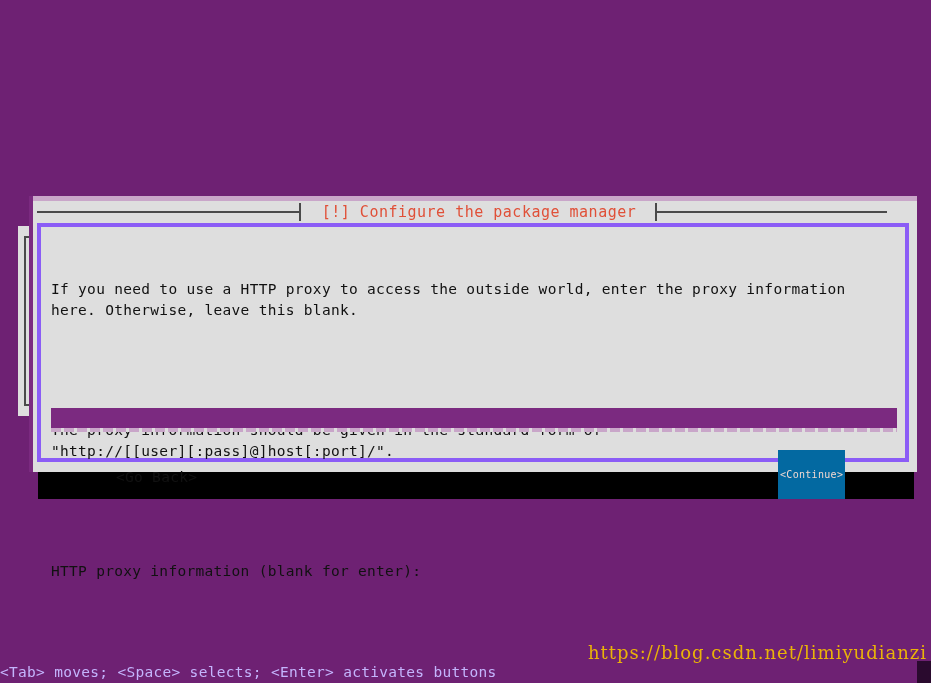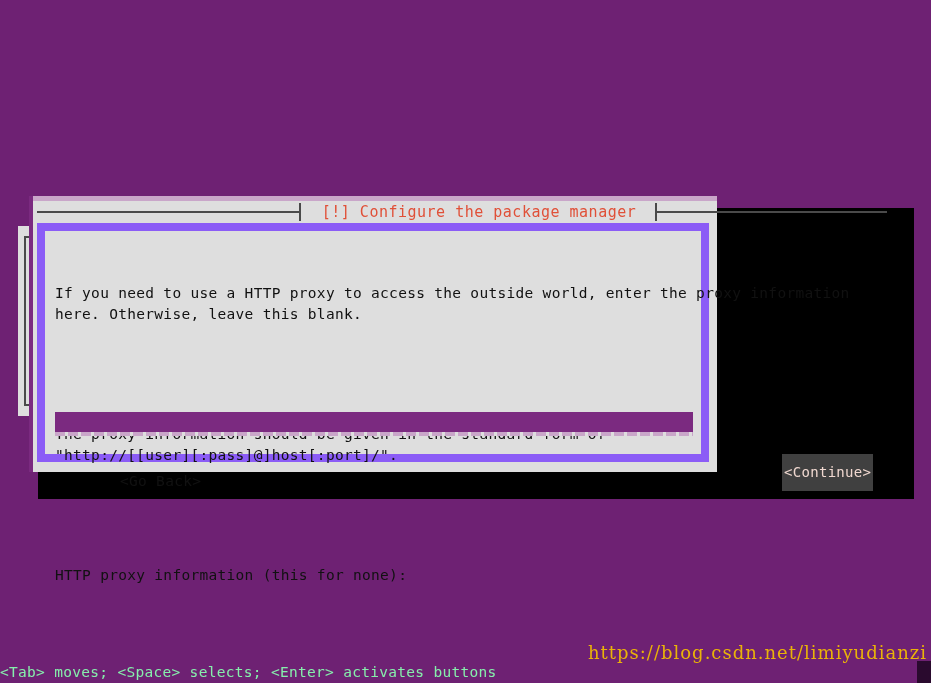--- a/index.html
+++ b/index.html
@@ -51,21 +51,21 @@
     width: 876px;
     height: 291px;
     background: #000000;
   }
 
   
   #dialog {
     position: absolute;
     left: 29px;
     top: 196px;
-    width: 688px;
+    width: 888px;
     height: 276px;
     background: #dedede;
     box-sizing: border-box;
   }
 
   
   #dialog-topstrip {
     position: absolute;
     left: 0;
     top: 0;
@@ -121,21 +121,21 @@
     letter-spacing: 0.5px;
   }
 
   
   #content-frame {
     position: absolute;
     left: 8px;
     top: 27px;
     right: 8px;
     bottom: 10px;
-    border: 8px solid #8b5cf6;
+    border: 4px solid #8b5cf6;
     background: #dedede;
     box-sizing: border-box;
   }
 
   #body-text {
     position: absolute;
     left: 10px;
     top: 10px;
     right: 10px;
     color: #111111;
@@ -195,37 +195,37 @@
     color: #111111;
     font-size: 14.5px;
     line-height: 24px;
     white-space: pre;
     letter-spacing: 0.3px;
   }
   #continue-button {
     position: absolute;
     left: 737px;
     top: 1px;
-    background: #404040;
+    background: #0369a1;
     color: #f0d8d0;
-    font-size: 14px;
+    font-size: 10px;
     line-height: 21px;
-    padding: 8px 2px;
+    padding: 14px 2px;
     white-space: pre;
     letter-spacing: 0.3px;
   }
 
   
   #status-bar {
     position: absolute;
     left: 0;
     bottom: 0;
     width: 100%;
     height: 22px;
-    color: #86efac;
+    color: #c4b5fd;
     font-size: 14.5px;
     line-height: 22px;
     white-space: pre;
     letter-spacing: 0.3px;
   }
 
   
   #watermark {
     position: absolute;
     right: 4px;
@@ -271,21 +271,21 @@
 
     <div id="content-frame">
 
       <div id="body-text">
         <div class="para">If you need to use a HTTP proxy to access the outside world, enter the proxy information
 here. Otherwise, leave this blank.</div>
         <div class="para-gap"></div>
         <div class="para">The proxy information should be given in the standard form of
 "http://[[user][:pass]@]host[:port]/".</div>
         <div class="para-gap"></div>
-        <div class="para">HTTP proxy information (this for none):</div>
+        <div class="para">HTTP proxy information (blank for enter):</div>
       </div>
 
       <div id="input-row">
         <div id="input-field">
           <span id="input-value"></span>
         </div>
         <div id="input-underline"></div>
       </div>
 
       <div id="button-row">

